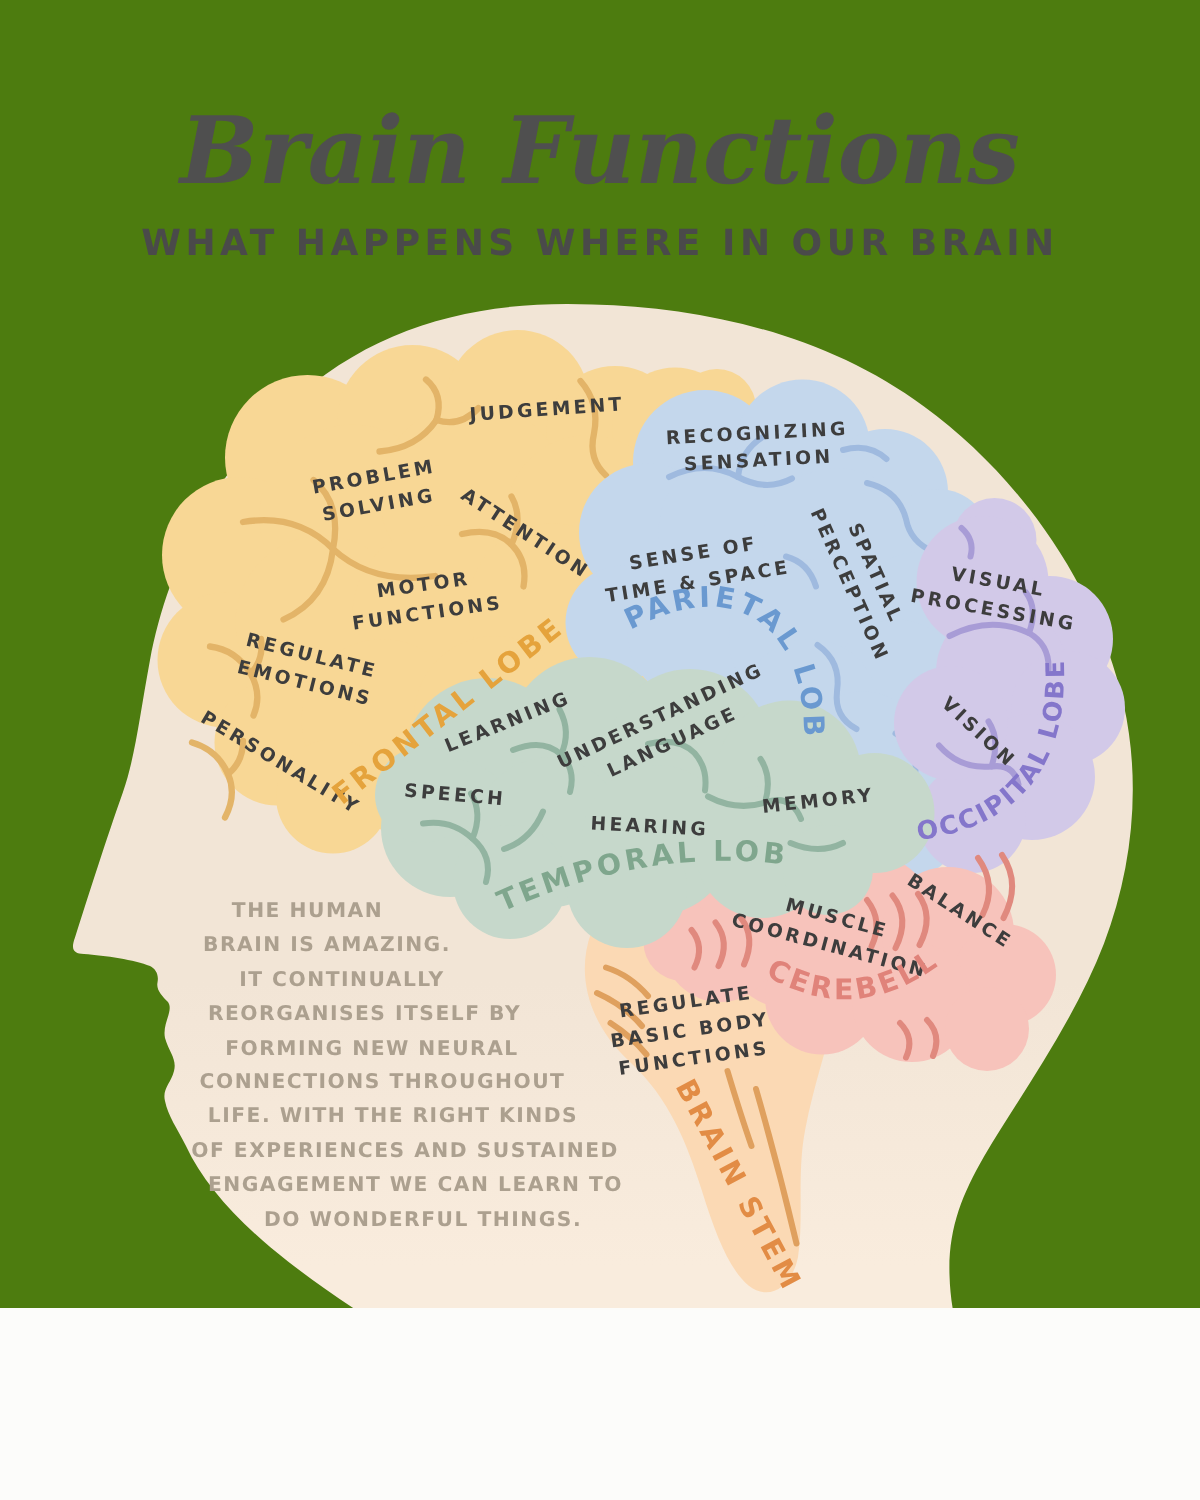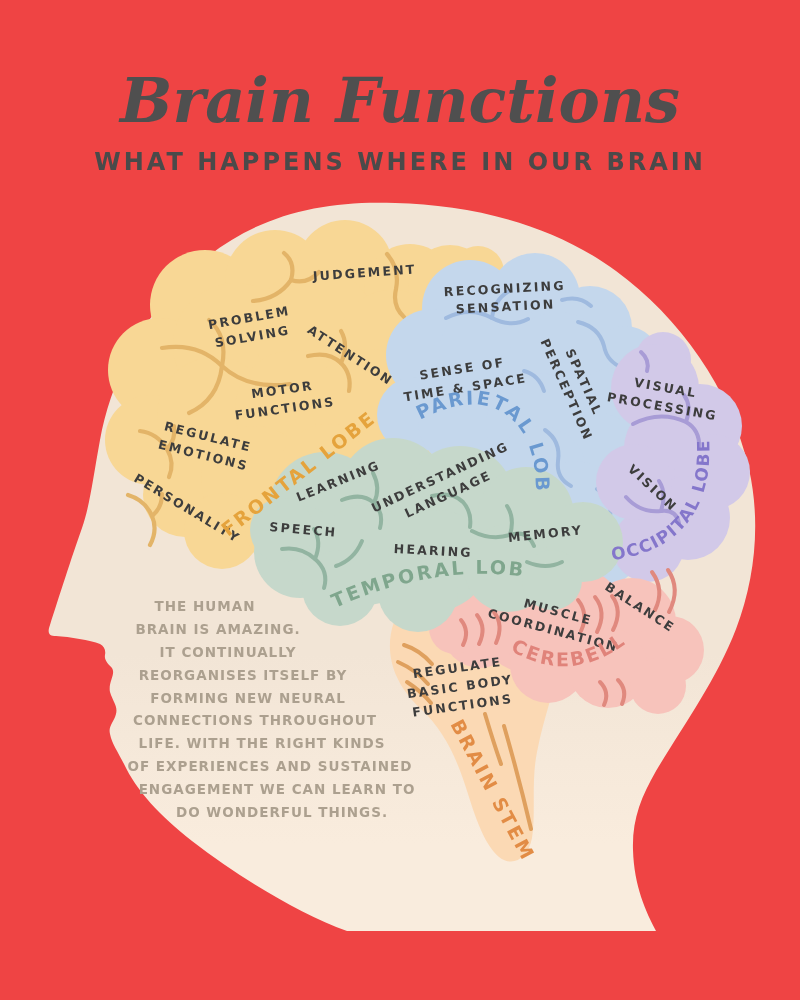--- a/index.html
+++ b/index.html
@@ -1,16 +1,16 @@
 <!DOCTYPE html>
 <html><head>
 <meta charset="utf-8">
 <style>
   html,body{margin:0;padding:0;background:#FCFCFA;}
-  .poster{position:relative;width:800px;height:1000px;background:#ef4444;overflow:hidden;
+  .poster{position:relative;width:800px;height:872px;background:#4d7c0f;overflow:hidden;
           font-family:"DejaVu Sans", sans-serif;}
   svg{display:block;}
   .title-text{font-family:"DejaVu Serif", serif;font-style:italic;font-weight:bold;
               font-size:62px;fill:#4F4F4F;}
   .subtitle-text{font-family:"DejaVu Sans", sans-serif;font-weight:bold;font-size:24px;
                  fill:#4A4A4A;letter-spacing:3px;}
   .fn-label{font-family:"DejaVu Sans", sans-serif;font-weight:bold;font-size:12.5px;
             fill:#3D3D3D;letter-spacing:2.2px;}
   .lobe-name{font-family:"DejaVu Sans", sans-serif;font-weight:bold;font-size:19px;
              letter-spacing:2.5px;}

